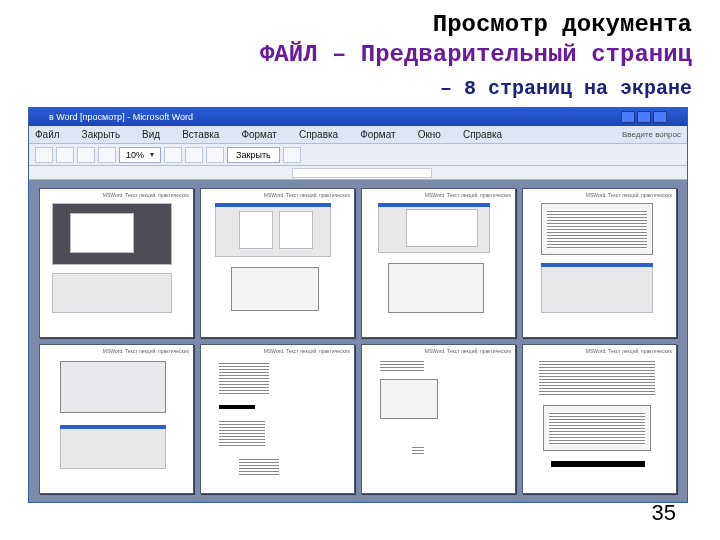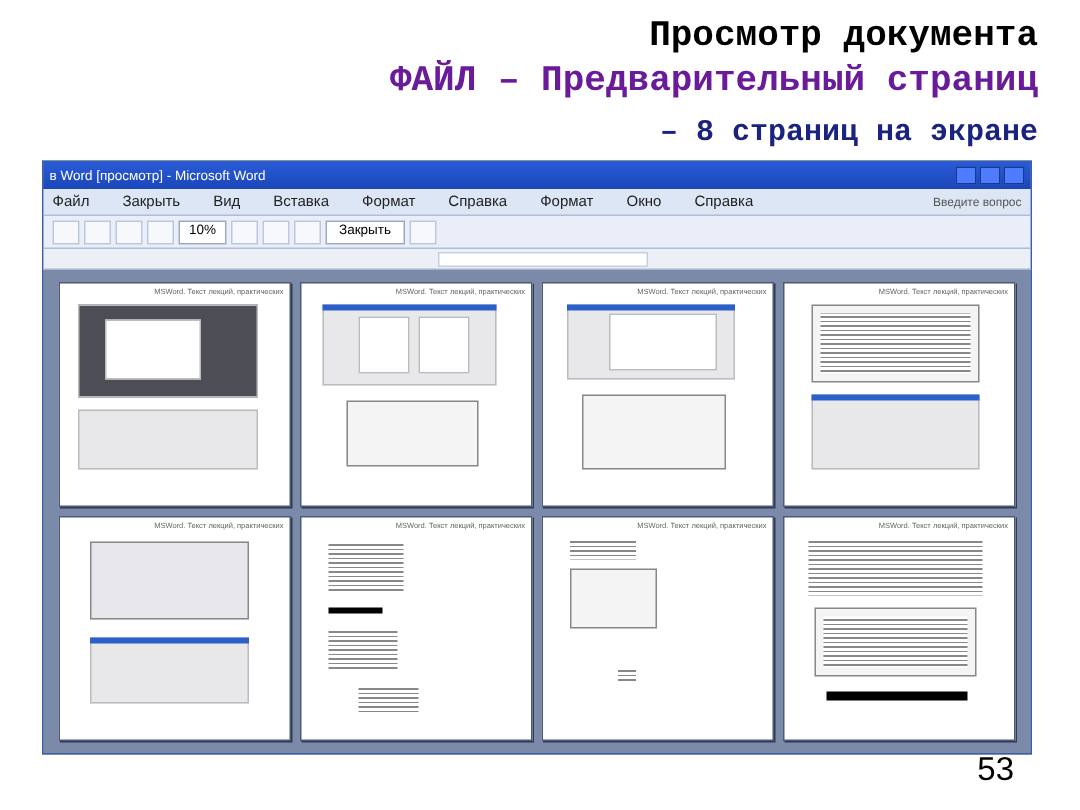--- a/index.html
+++ b/index.html
@@ -35,21 +35,21 @@
     display: flex;
     flex-direction: column;
   }
   .titlebar {
     height: 18px;
     background: linear-gradient(#2a5bd7, #1a46b8);
     display: flex;
     align-items: center;
     color: #fff;
     font-size: 9px;
-    padding: 0 4px;
+    padding: 0 20px;
     justify-content: space-between;
   }
   .titlebar .winbtns { display: flex; gap: 2px; }
   .winbtn { width: 14px; height: 12px; background: #4d7cff; border: 1px solid #1a3a8f; }
   .menubar {
     height: 18px;
     background: #dde6f5;
     display: flex;
     align-items: center;
     gap: 22px;
@@ -67,21 +67,20 @@
     display: flex;
     align-items: center;
     gap: 3px;
     padding: 0 6px;
   }
   .tb-btn { width: 18px; height: 16px; background: #f6f8fc; border: 1px solid #bcc7db; }
   .tb-select {
     height: 16px; background: #fff; border: 1px solid #9aa8c4;
     font-size: 9px; padding: 0 6px; display: flex; align-items: center;
     gap: 6px;
-    flex-direction: column;
   }
   .tb-select .chev { font-size: 8px; color: #333; }
   .ruler {
     height: 14px;
     background: #eceff5;
     border-bottom: 1px solid #aab4c8;
     position: relative;
   }
   .ruler .strip {
     position: absolute; left: 40%; top: 2px; width: 140px; height: 10px;
@@ -249,13 +248,13 @@
           <div class="box" style="left:20px;top:60px;width:108px;height:46px;"></div>
           <div class="txtblock" style="left:26px;top:66px;width:96px;height:34px;"></div>
           <div class="txtblock" style="left:28px;top:116px;width:94px;height:6px;background:#000;"></div>
         </div>
 
       </div>
     </div>
   </div>
 </div>
 
-<div class="pagenum">53</div>
+<div class="pagenum">35</div>
 
 </body></html>

